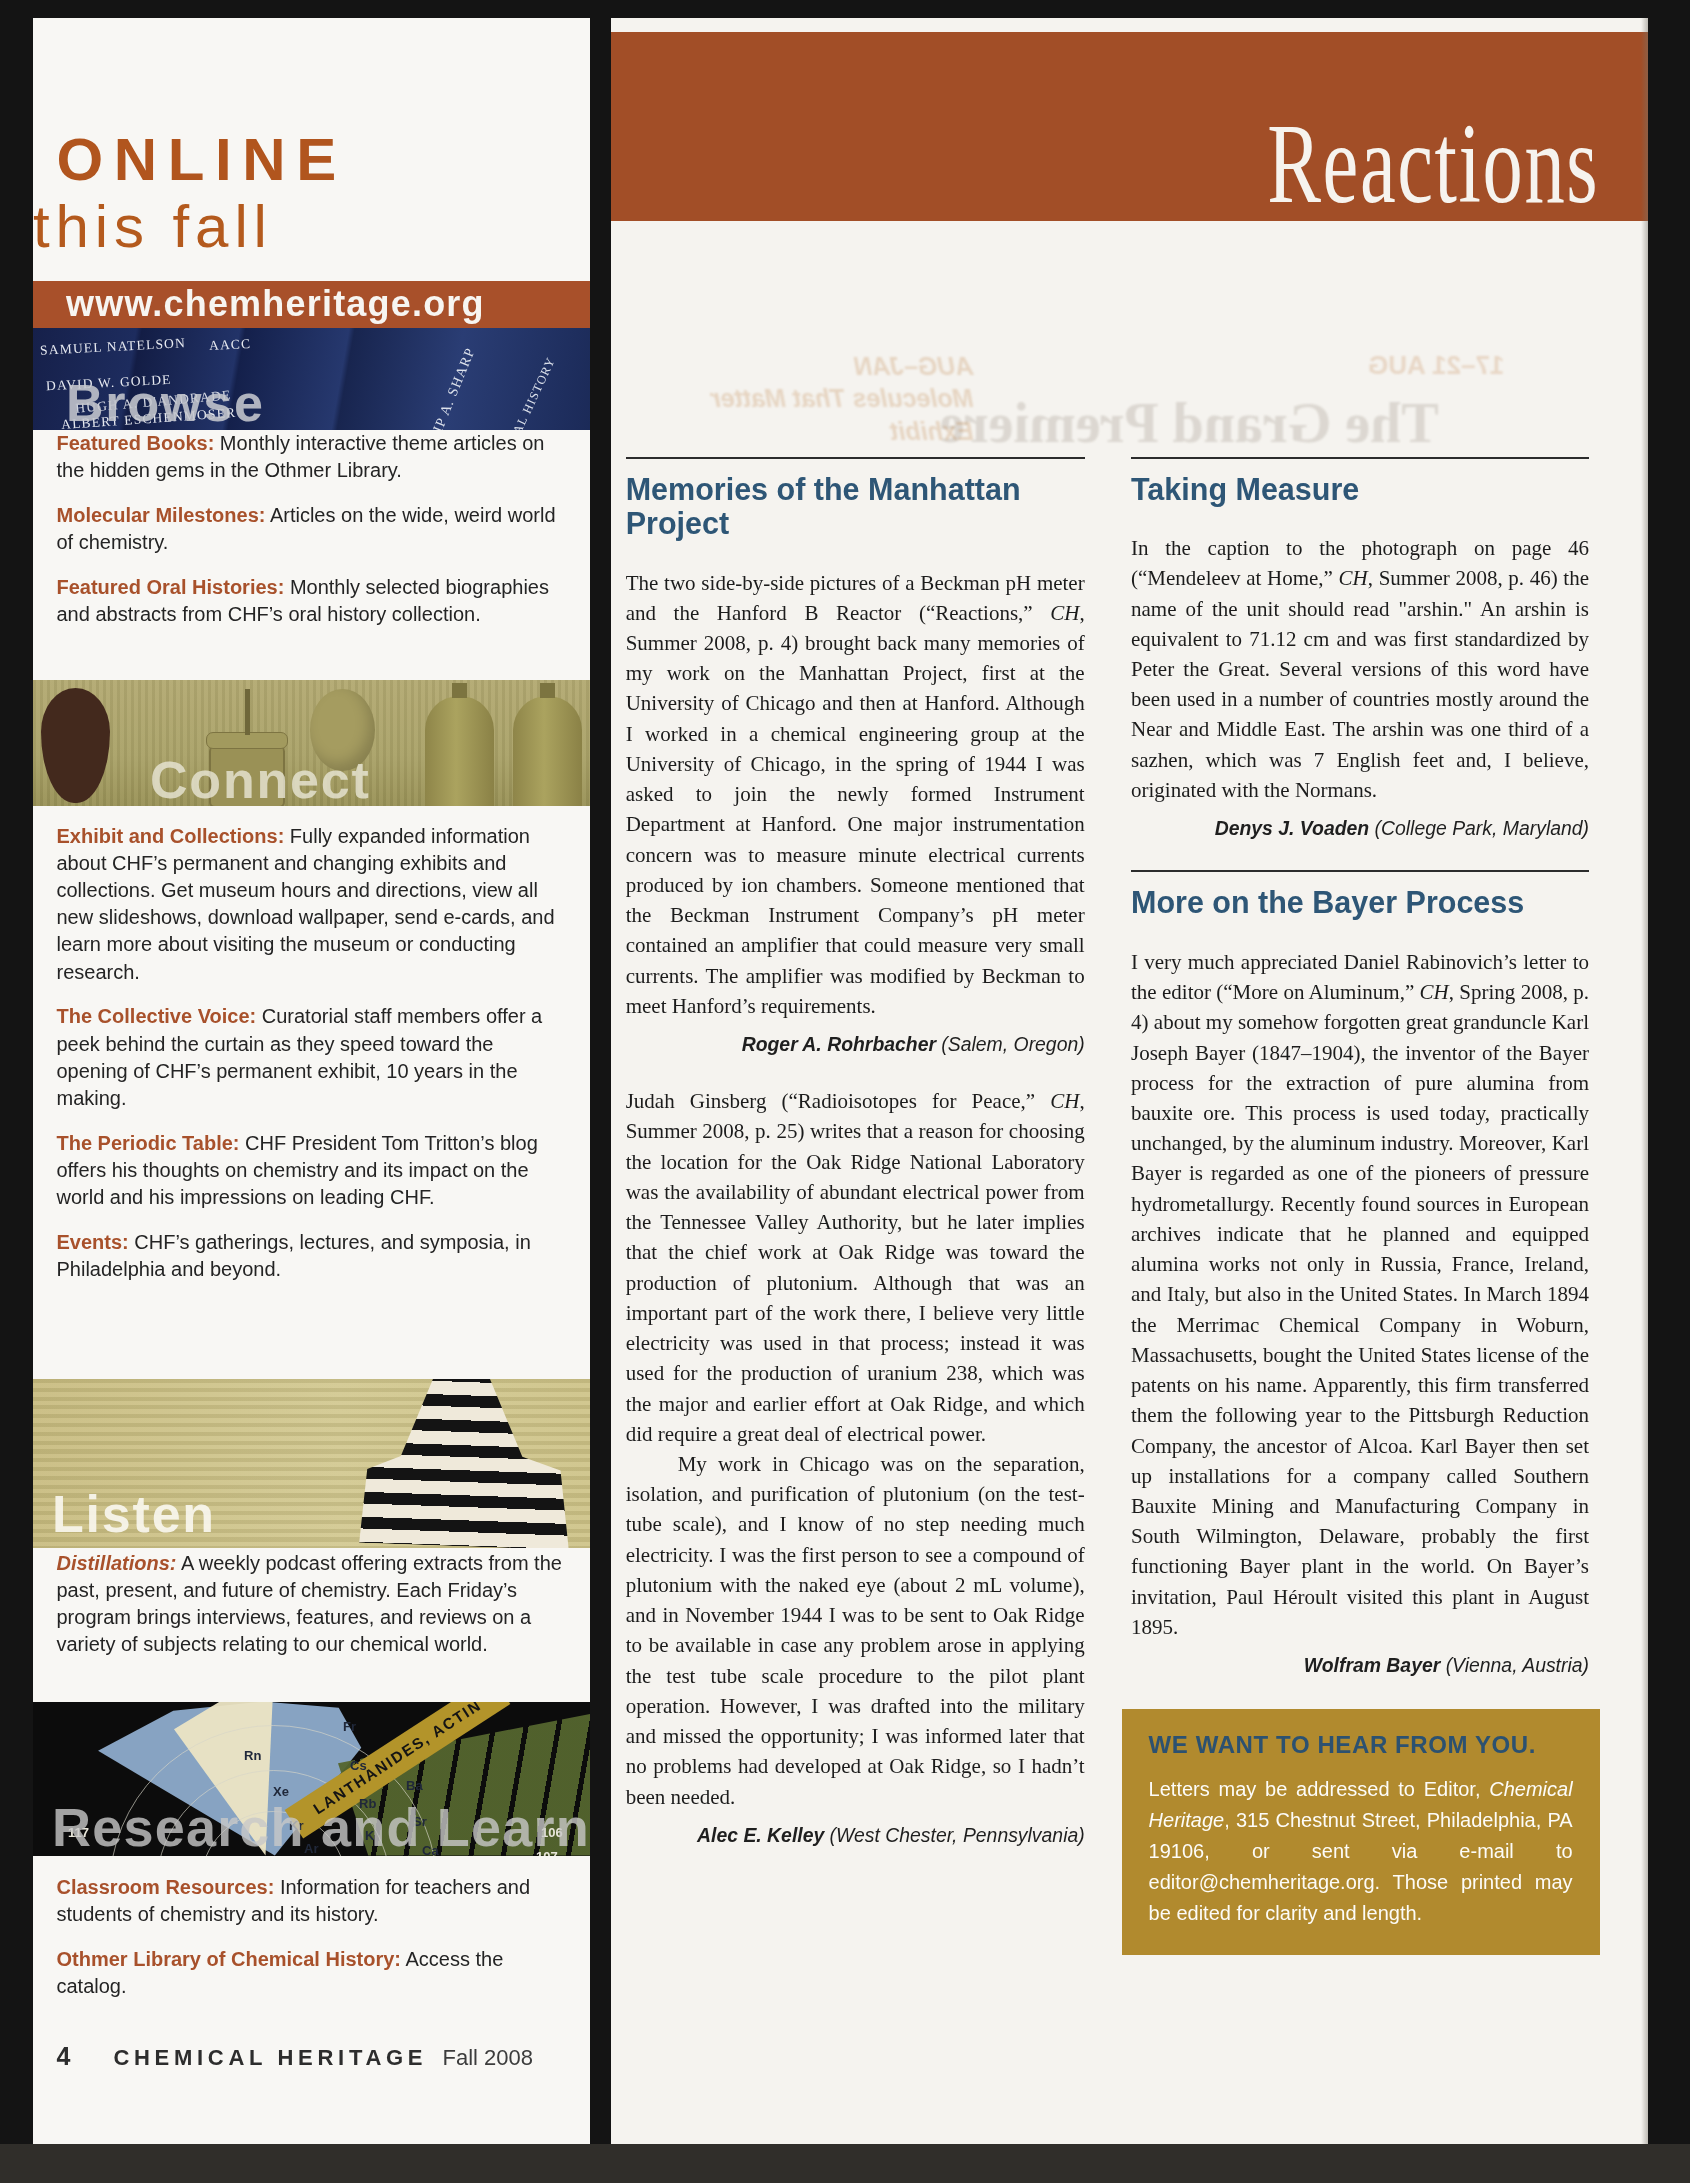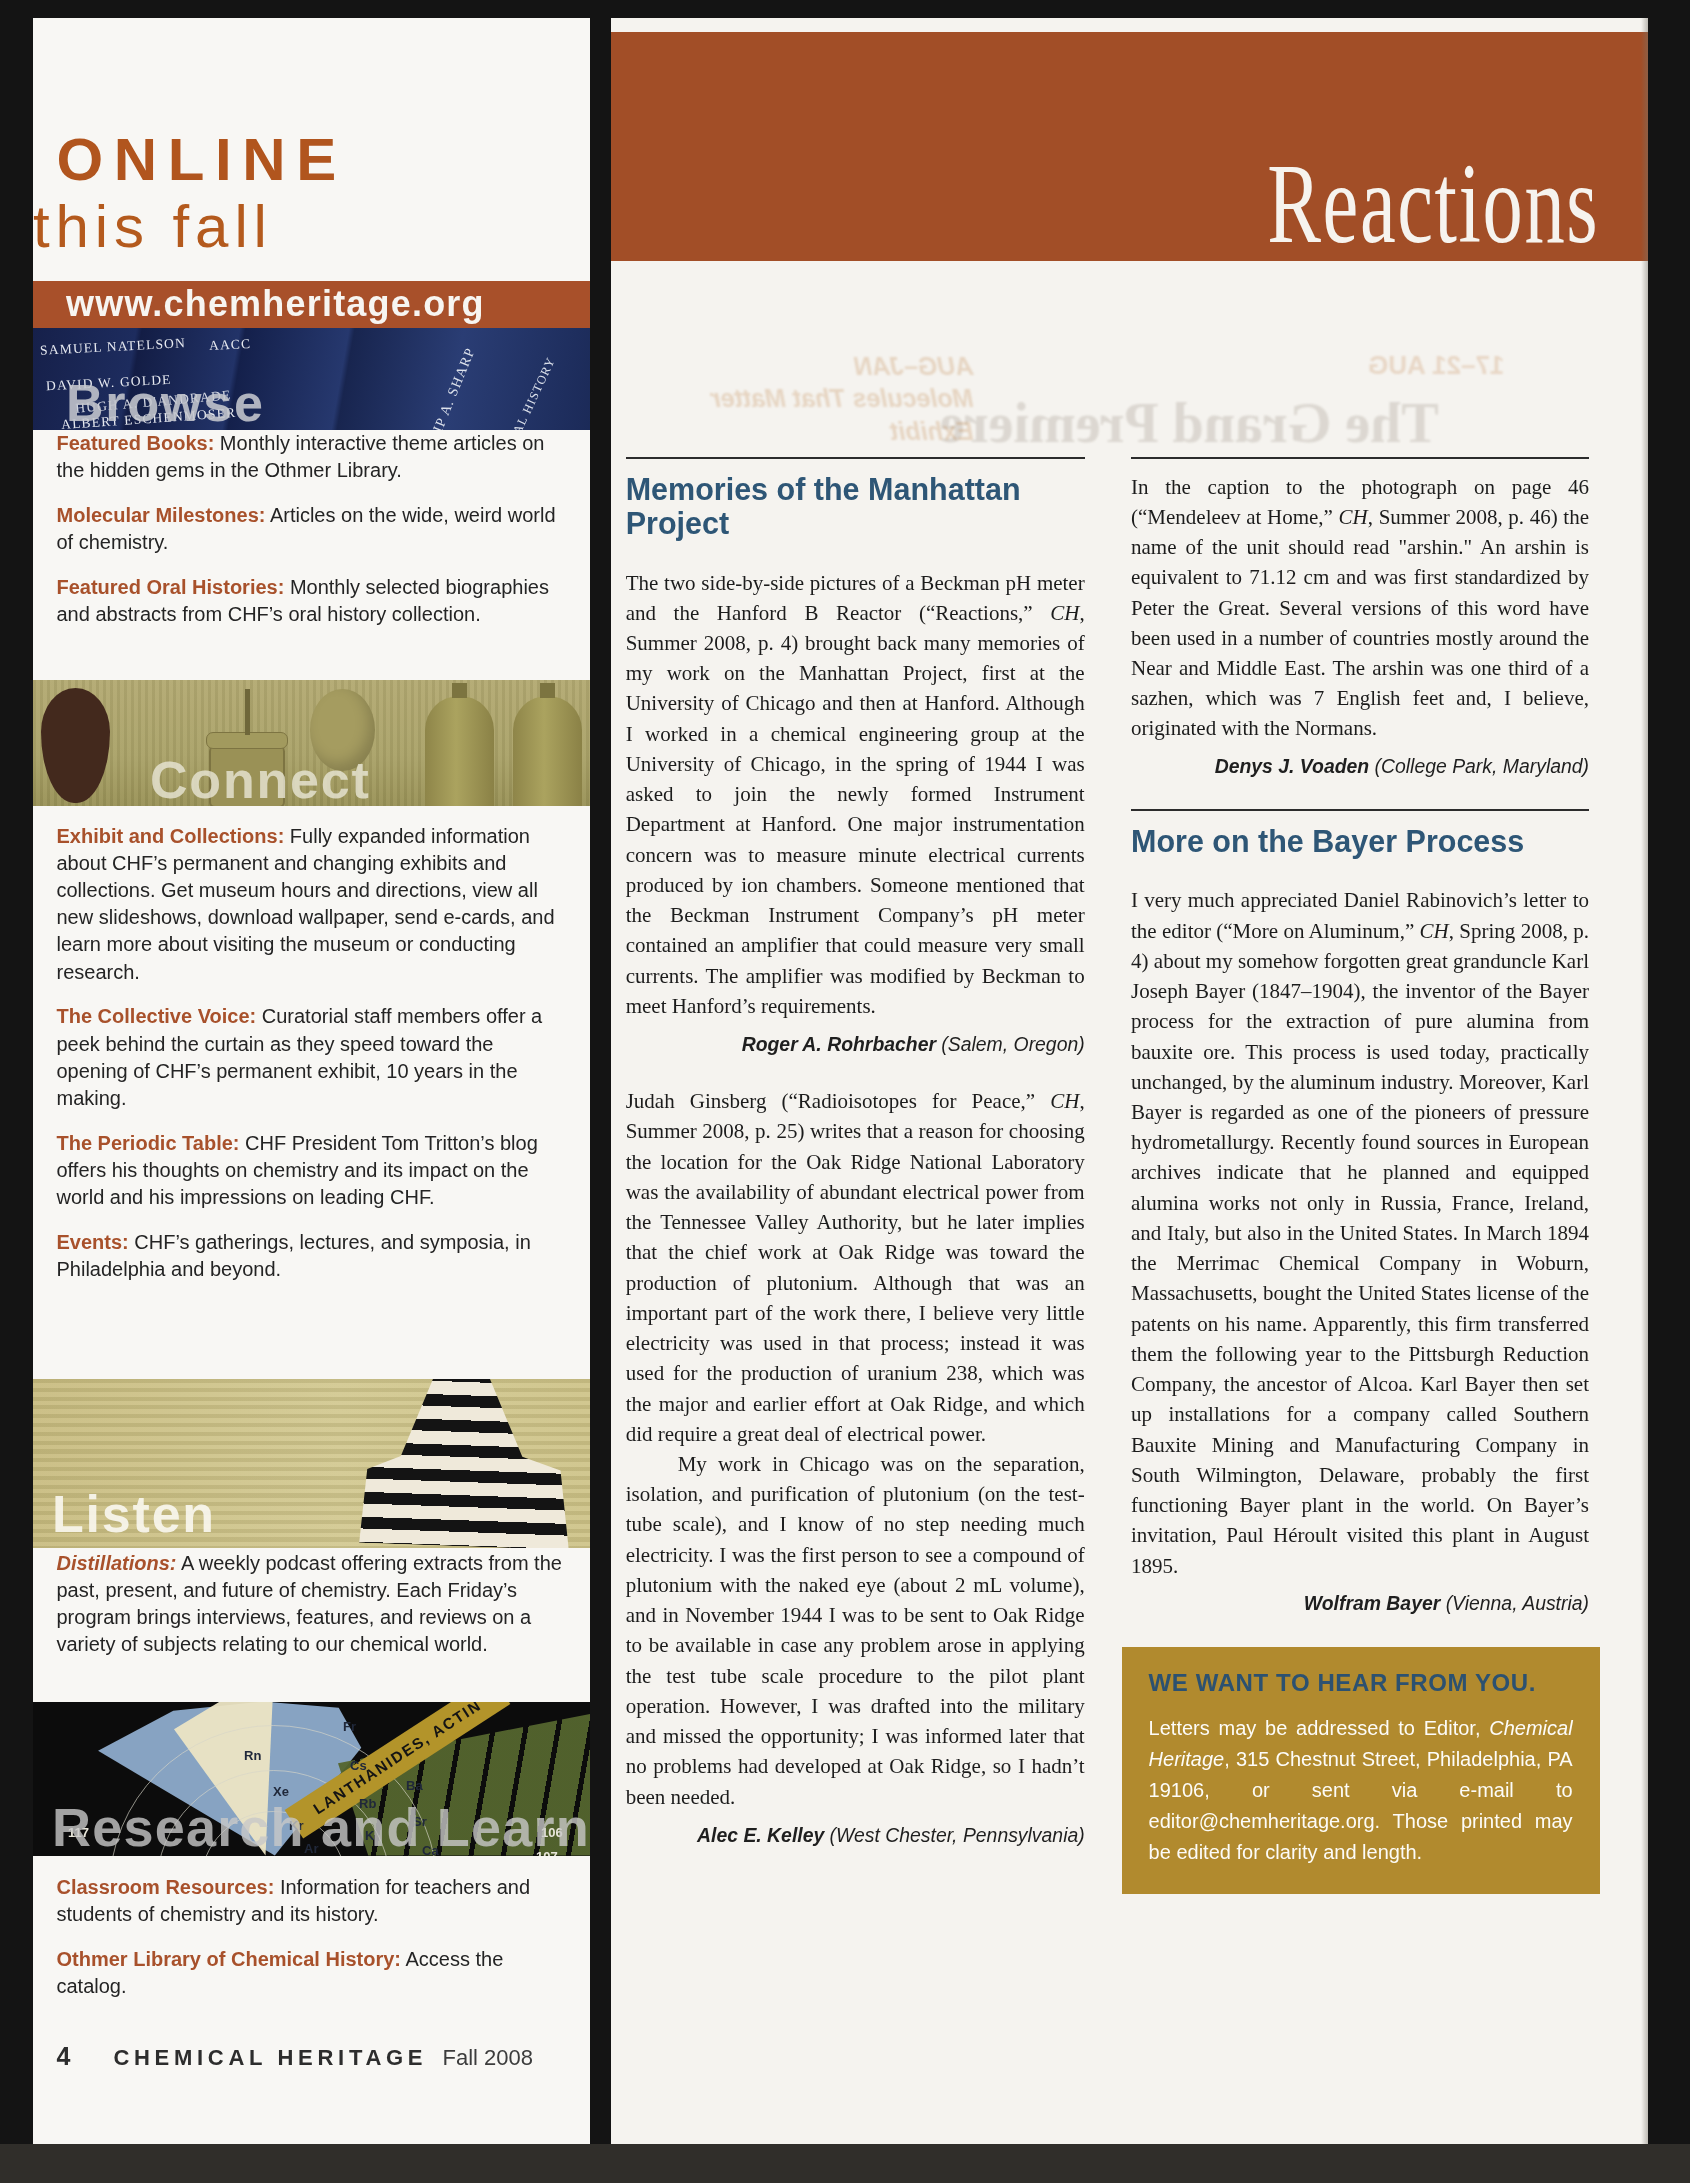--- a/index.html
+++ b/index.html
@@ -85,21 +85,21 @@
   .footer { position:absolute; top:2024px; left:23.5px; font-size:22px; color:#2d2d2d; }
   .footer .pg { font-weight:700; font-size:25px; margin-right:43px; }
   .footer .mag { font-weight:700; letter-spacing:4.7px; margin-right:15.3px; }
   .footer .issue { color:#3c3c3c; }
 
   
   .main-page { position:absolute; left:611px; top:17.6px; width:1037px; height:2126px; background:#f5f3ef; overflow:hidden; }
   .main-page::after { content:""; position:absolute; right:0; top:0; bottom:0; width:7px;
       background:linear-gradient(90deg, rgba(0,0,0,0) 0%, rgba(120,115,105,0.45) 100%); }
 
-  .masthead { position:absolute; top:14px; left:0; right:0; height:229px; background:#a24e27;text-align:center; }
+  .masthead { position:absolute; top:14px; left:0; right:0; height:189px; background:#a24e27;text-align:center; }
   .masthead-title { position:absolute; right:49px; bottom:0px; font-family:"Liberation Serif",serif; font-size:115px; font-weight:500; color:#f6f3ee; transform:scaleX(0.70); transform-origin:100% 100%; letter-spacing:2.3px; line-height:1; }
 
   .ghost { position:absolute; transform:scaleX(-1); filter:blur(1.2px); pointer-events:none; white-space:pre-line; }
   .ghost-premiere { top:373px; left:329px; font-family:"Liberation Serif",serif; font-weight:700; font-size:56px; color:rgba(120,104,88,0.20); }
   .ghost-left { top:332px; left:100px; font-weight:700; font-style:italic; font-size:25px; line-height:1.3; color:rgba(186,116,52,0.24); }
   .ghost-right { top:332px; left:757px; font-weight:700; font-size:26px; color:rgba(186,116,52,0.22); }
 
   .col { position:absolute; top:439px; }
   .col-1 { left:14.7px; width:459px; }
   .col-2 { left:520px; width:458px; }
@@ -231,20 +231,21 @@
       </div>
       <p class="body-text">Judah Ginsberg (“Radioisotopes for Peace,” <i>CH</i>, Summer 2008, p. 25) writes that a reason for choosing the location for the Oak Ridge National Laboratory was the availability of abundant electrical power from the Tennessee Valley Authority, but he later implies that the chief work at Oak Ridge was toward the production of plutonium. Although that was an important part of the work there, I believe very little electricity was used in that process; instead it was used for the production of uranium 238, which was the major and earlier effort at Oak Ridge, and which did require a great deal of electrical power.</p>
       <p class="body-text indent">My work in Chicago was on the separation, isolation, and purification of plutonium (on the test-tube scale), and I know of no step needing much electricity. I was the first person to see a compound of plutonium with the naked eye (about 2 mL volume), and in November 1944 I was to be sent to Oak Ridge to be available in case any problem arose in applying the test tube scale procedure to the pilot plant operation. However, I was drafted into the military and missed the opportunity; I was informed later that no problems had developed at Oak Ridge, so I hadn’t been needed.</p>
       <div class="signature">
         <span class="sig-name">Alec E. Kelley</span><span class="sig-loc"> (West Chester, Pennsylvania)</span>
       </div>
     </div>
 
     <div class="col col-2">
       <div class="rule"></div>
+      <h2 class="letter-head">Taking Measure</h2>
       <p class="body-text">In the caption to the photograph on page 46 (“Mendeleev at Home,” <i>CH</i>, Summer 2008, p. 46) the name of the unit should read "arshin." An arshin is equivalent to 71.12 cm and was first standardized by Peter the Great. Several versions of this word have been used in a number of countries mostly around the Near and Middle East. The arshin was one third of a sazhen, which was 7 English feet and, I believe, originated with the Normans.</p>
       <div class="signature">
         <span class="sig-name">Denys J. Voaden</span><span class="sig-loc"> (College Park, Maryland)</span>
       </div>
 
       <div class="rule mid"></div>
       <h2 class="letter-head">More on the Bayer Process</h2>
       <p class="body-text">I very much appreciated Daniel Rabinovich’s letter to the editor (“More on Aluminum,” <i>CH</i>, Spring 2008, p. 4) about my somehow forgotten great granduncle Karl Joseph Bayer (1847–1904), the inventor of the Bayer process for the extraction of pure alumina from bauxite ore. This process is used today, practically unchanged, by the aluminum industry. Moreover, Karl Bayer is regarded as one of the pioneers of pressure hydrometallurgy. Recently found sources in European archives indicate that he planned and equipped alumina works not only in Russia, France, Ireland, and Italy, but also in the United States. In March 1894 the Merrimac Chemical Company in Woburn, Massachusetts, bought the United States license of the patents on his name. Apparently, this firm transferred them the following year to the Pittsburgh Reduction Company, the ancestor of Alcoa. Karl Bayer then set up installations for a company called Southern Bauxite Mining and Manufacturing Company in South Wilmington, Delaware, probably the first functioning Bayer plant in the world. On Bayer’s invitation, Paul Héroult visited this plant in August 1895.</p>
       <div class="signature">
         <span class="sig-name">Wolfram Bayer</span><span class="sig-loc"> (Vienna, Austria)</span>

